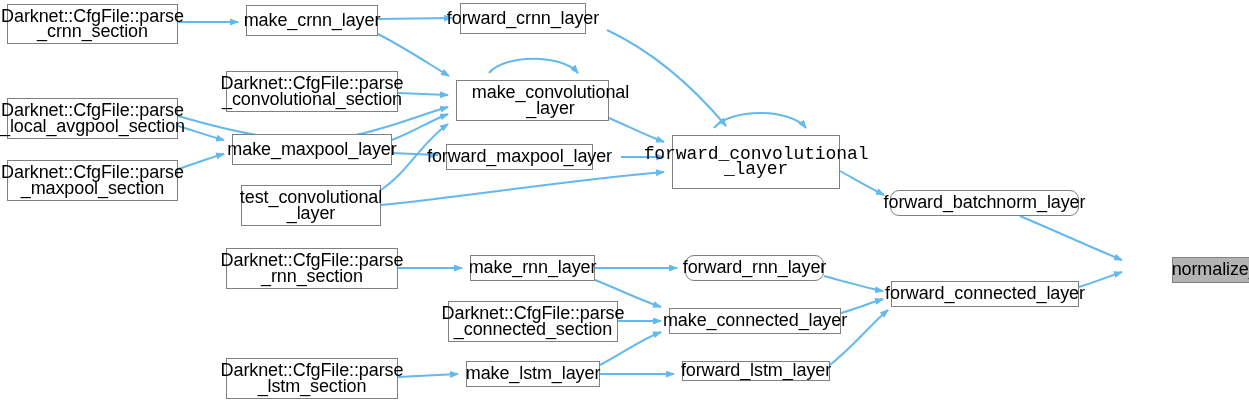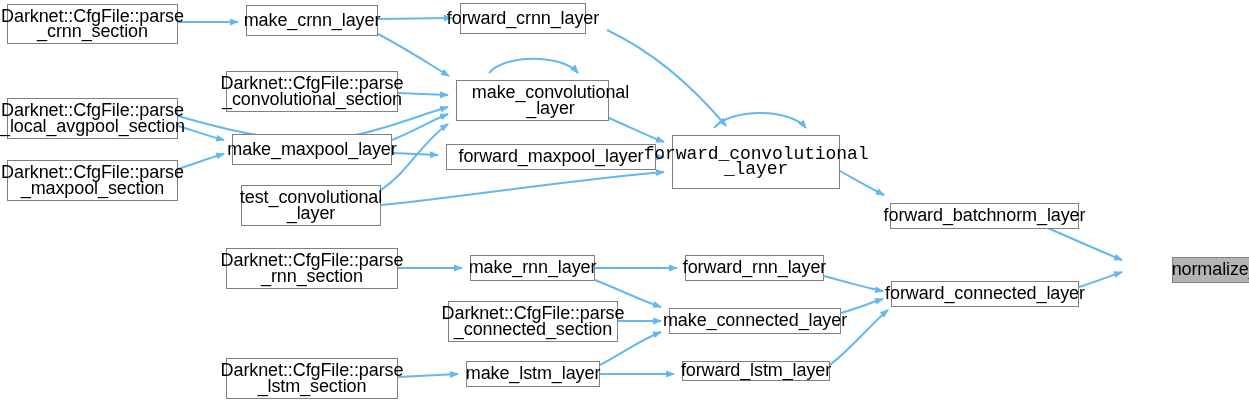--- a/index.html
+++ b/index.html
@@ -91,30 +91,30 @@
       <div class="node" style="left: 460px; top: 3px; width: 126px; height: 31px;">forward_crnn_layer</div>
       <div class="node" style="left: 226px; top: 71px; width: 172px; height: 41px;">Darknet::CfgFile::parse
 _convolutional_section</div>
       <div class="node" style="left: 7px; top: 98px; width: 171px; height: 41px;">Darknet::CfgFile::parse
 _local_avgpool_section</div>
       <div class="node" style="left: 456px; top: 80px; width: 153px; height: 41px; padding-left: 36px;">make_convolutional
 _layer</div>
       <div class="node" style="left: 7px; top: 160px; width: 171px; height: 41px;">Darknet::CfgFile::parse
 _maxpool_section</div>
       <div class="node" style="left: 232px; top: 134px; width: 160px; height: 31px;">make_maxpool_layer</div>
-      <div class="node" style="left: 446px; top: 144px; width: 210px; height: 26px;">forward_maxpool_layer</div>
+      <div class="node" style="left: 446px; top: 144px; width: 147px; height: 26px;">forward_maxpool_layer</div>
       <div class="node" style="left: 672px; top: 135px; width: 168px; height: 54px; font-family: Liberation Mono, monospace;">forward_convolutional
 _layer</div>
       <div class="node" style="left: 241px; top: 185px; width: 140px; height: 41px;">test_convolutional
 _layer</div>
-      <div class="node" style="left: 890px; top: 203px; width: 189px; height: 26px;">forward_batchnorm_layer</div>
+      <div class="node" style="left: 890px; top: 190px; width: 189px; height: 26px; border-radius: 9px;">forward_batchnorm_layer</div>
       <div class="node" style="left: 226px; top: 248px; width: 172px; height: 41px;">Darknet::CfgFile::parse
 _rnn_section</div>
       <div class="node" style="left: 470px; top: 255px; width: 125px; height: 26px;">make_rnn_layer</div>
-      <div class="node" style="left: 685px; top: 255px; width: 139px; height: 26px;">forward_rnn_layer</div>
+      <div class="node" style="left: 685px; top: 255px; width: 139px; height: 26px; border-radius: 9px;">forward_rnn_layer</div>
       <div class="node highlight" style="left: 1128px; top: 257px; width: 115px; height: 26px; margin-left: 44px;">normalize_cpu</div>
       <div class="node" style="left: 891px; top: 281px; width: 188px; height: 26px;">forward_connected_layer</div>
       <div class="node" style="left: 448px; top: 301px; width: 170px; height: 41px;">Darknet::CfgFile::parse
 _connected_section</div>
       <div class="node" style="left: 669px; top: 308px; width: 172px; height: 26px;">make_connected_layer</div>
       <div class="node" style="left: 226px; top: 358px; width: 172px; height: 41px;">Darknet::CfgFile::parse
 _lstm_section</div>
       <div class="node" style="left: 466px; top: 361px; width: 134px; height: 26px;">make_lstm_layer</div>
       <div class="node" style="left: 682px; top: 361px; width: 148px; height: 20px;">forward_lstm_layer</div>
     </div>

